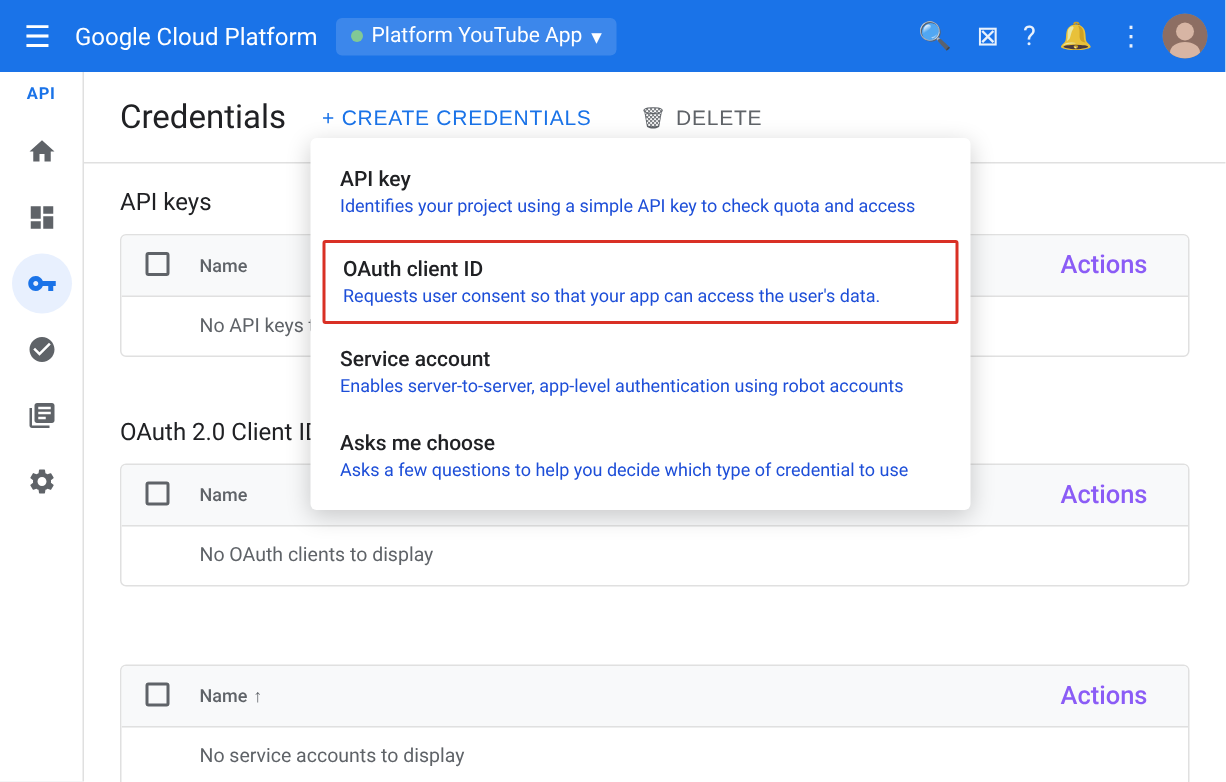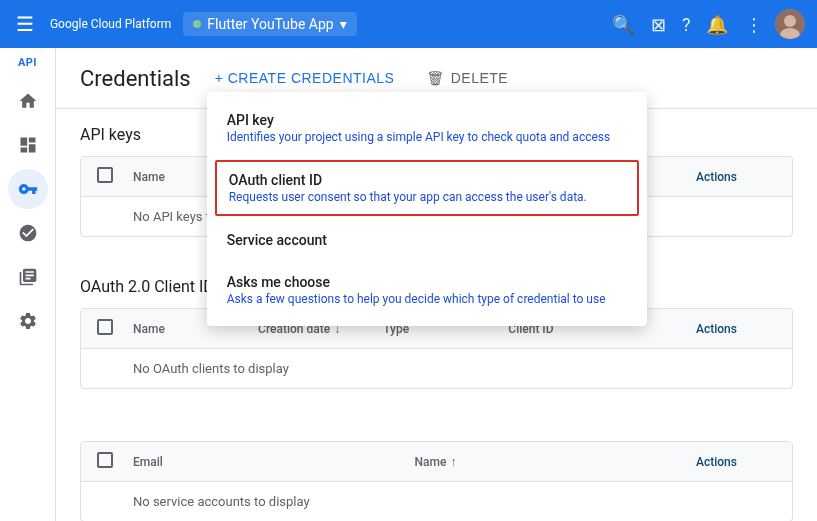--- a/index.html
+++ b/index.html
@@ -9,21 +9,21 @@
     .top-nav {
       display: flex;
       align-items: center;
       background: #1a73e8;
       height: 48px;
       padding: 0 12px;
       gap: 12px;
       color: white;
     }
     .top-nav .hamburger { font-size: 20px; cursor: pointer; padding: 4px; }
-    .top-nav .brand { font-size: 12px; font-weight: 400; white-space: nowrap; }
+    .top-nav .brand { font-size: 16px; font-weight: 400; white-space: nowrap; }
     .top-nav .project-selector {
       display: flex; align-items: center; gap: 6px;
       background: rgba(255,255,255,0.15); border-radius: 4px;
       padding: 4px 10px; cursor: pointer; font-size: 14px;
     }
     .top-nav .project-selector .dot { width: 8px; height: 8px; border-radius: 50%; background: #81c995; display: inline-block; }
     .top-nav .nav-icons { margin-left: auto; display: flex; align-items: center; gap: 8px; }
     .top-nav .nav-icons span { font-size: 18px; cursor: pointer; padding: 4px; opacity: 0.9; }
     .top-nav .avatar { width: 30px; height: 30px; border-radius: 50%; background: #888; overflow: hidden; cursor: pointer; }
 
@@ -134,21 +134,21 @@
       display: flex; align-items: center;
       padding: 12px 16px;
       font-size: 13px; color: #5f6368;
       border-bottom: 1px solid #f1f3f4;
     }
     .table-row:last-child { border-bottom: none; }
     .col-name { flex: 1; }
     .col-date { flex: 1; display: flex; align-items: center; gap: 4px; }
     .col-type { flex: 1; }
     .col-client-id { flex: 1.5; }
-    .col-actions { width: 80px; text-align: left; color: #0c4a6e; font-size: 12px; }
+    .col-actions { width: 80px; text-align: center; color: #8b5cf6; font-size: 17px; }
 
     .checkbox { width: 16px; height: 16px; border: 2px solid #5f6368; border-radius: 2px; display: inline-block; }
 
     
     .section-header-row {
       display: flex; align-items: center; justify-content: space-between;
       margin-bottom: 12px;
     }
     .manage-link { color: #1a73e8; font-size: 13px; text-decoration: none; cursor: pointer; }
 
@@ -156,21 +156,21 @@
     .sort-arrow { font-size: 12px; }
   </style>
 </head>
 <body>
 
 <nav class="top-nav">
   <span class="hamburger">☰</span>
   <span class="brand">Google Cloud Platform</span>
   <div class="project-selector">
     <span class="dot"></span>
-    <span>Flutter YouTube App</span>
+    <span>Platform YouTube App</span>
     <span>▾</span>
   </div>
   <div class="nav-icons">
     <span>🔍</span>
     <span>⊠</span>
     <span>?</span>
     <span>🔔</span>
     <span>⋮</span>
     <div class="avatar">
       <svg width="30" height="30" viewBox="0 0 30 30">
@@ -229,20 +229,21 @@
           <div class="dropdown-item">
             <div class="item-title">API key</div>
             <div class="item-desc">Identifies your project using a simple API key to check quota and access</div>
           </div>
           <div class="dropdown-item selected">
             <div class="item-title">OAuth client ID</div>
             <div class="item-desc">Requests user consent so that your app can access the user's data.</div>
           </div>
           <div class="dropdown-item">
             <div class="item-title">Service account</div>
+            <div class="item-desc">Enables server-to-server, app-level authentication using robot accounts</div>
           </div>
           <div class="dropdown-item">
             <div class="item-title">Asks me choose</div>
             <div class="item-desc">Asks a few questions to help you decide which type of credential to use</div>
           </div>
         </div>
       </div>
       <button class="btn-delete">
         <span>🗑</span>
         <span>DELETE</span>
@@ -285,21 +286,20 @@
     </div>
 
     <div class="section">
       <div class="section-header-row">
       </div>
       <div class="table-wrapper">
         <div class="table-header">
           <div class="checkbox-cell">
             <span class="checkbox"></span>
           </div>
-          <div class="col-name">Email</div>
           <div class="col-date">Name <span class="sort-arrow">↑</span></div>
           <div class="col-actions">Actions</div>
         </div>
         <div class="table-row">
           <div style="padding-left:36px; color:#5f6368; font-size:13px;">No service accounts to display</div>
         </div>
       </div>
     </div>
   </main>
 </div>

